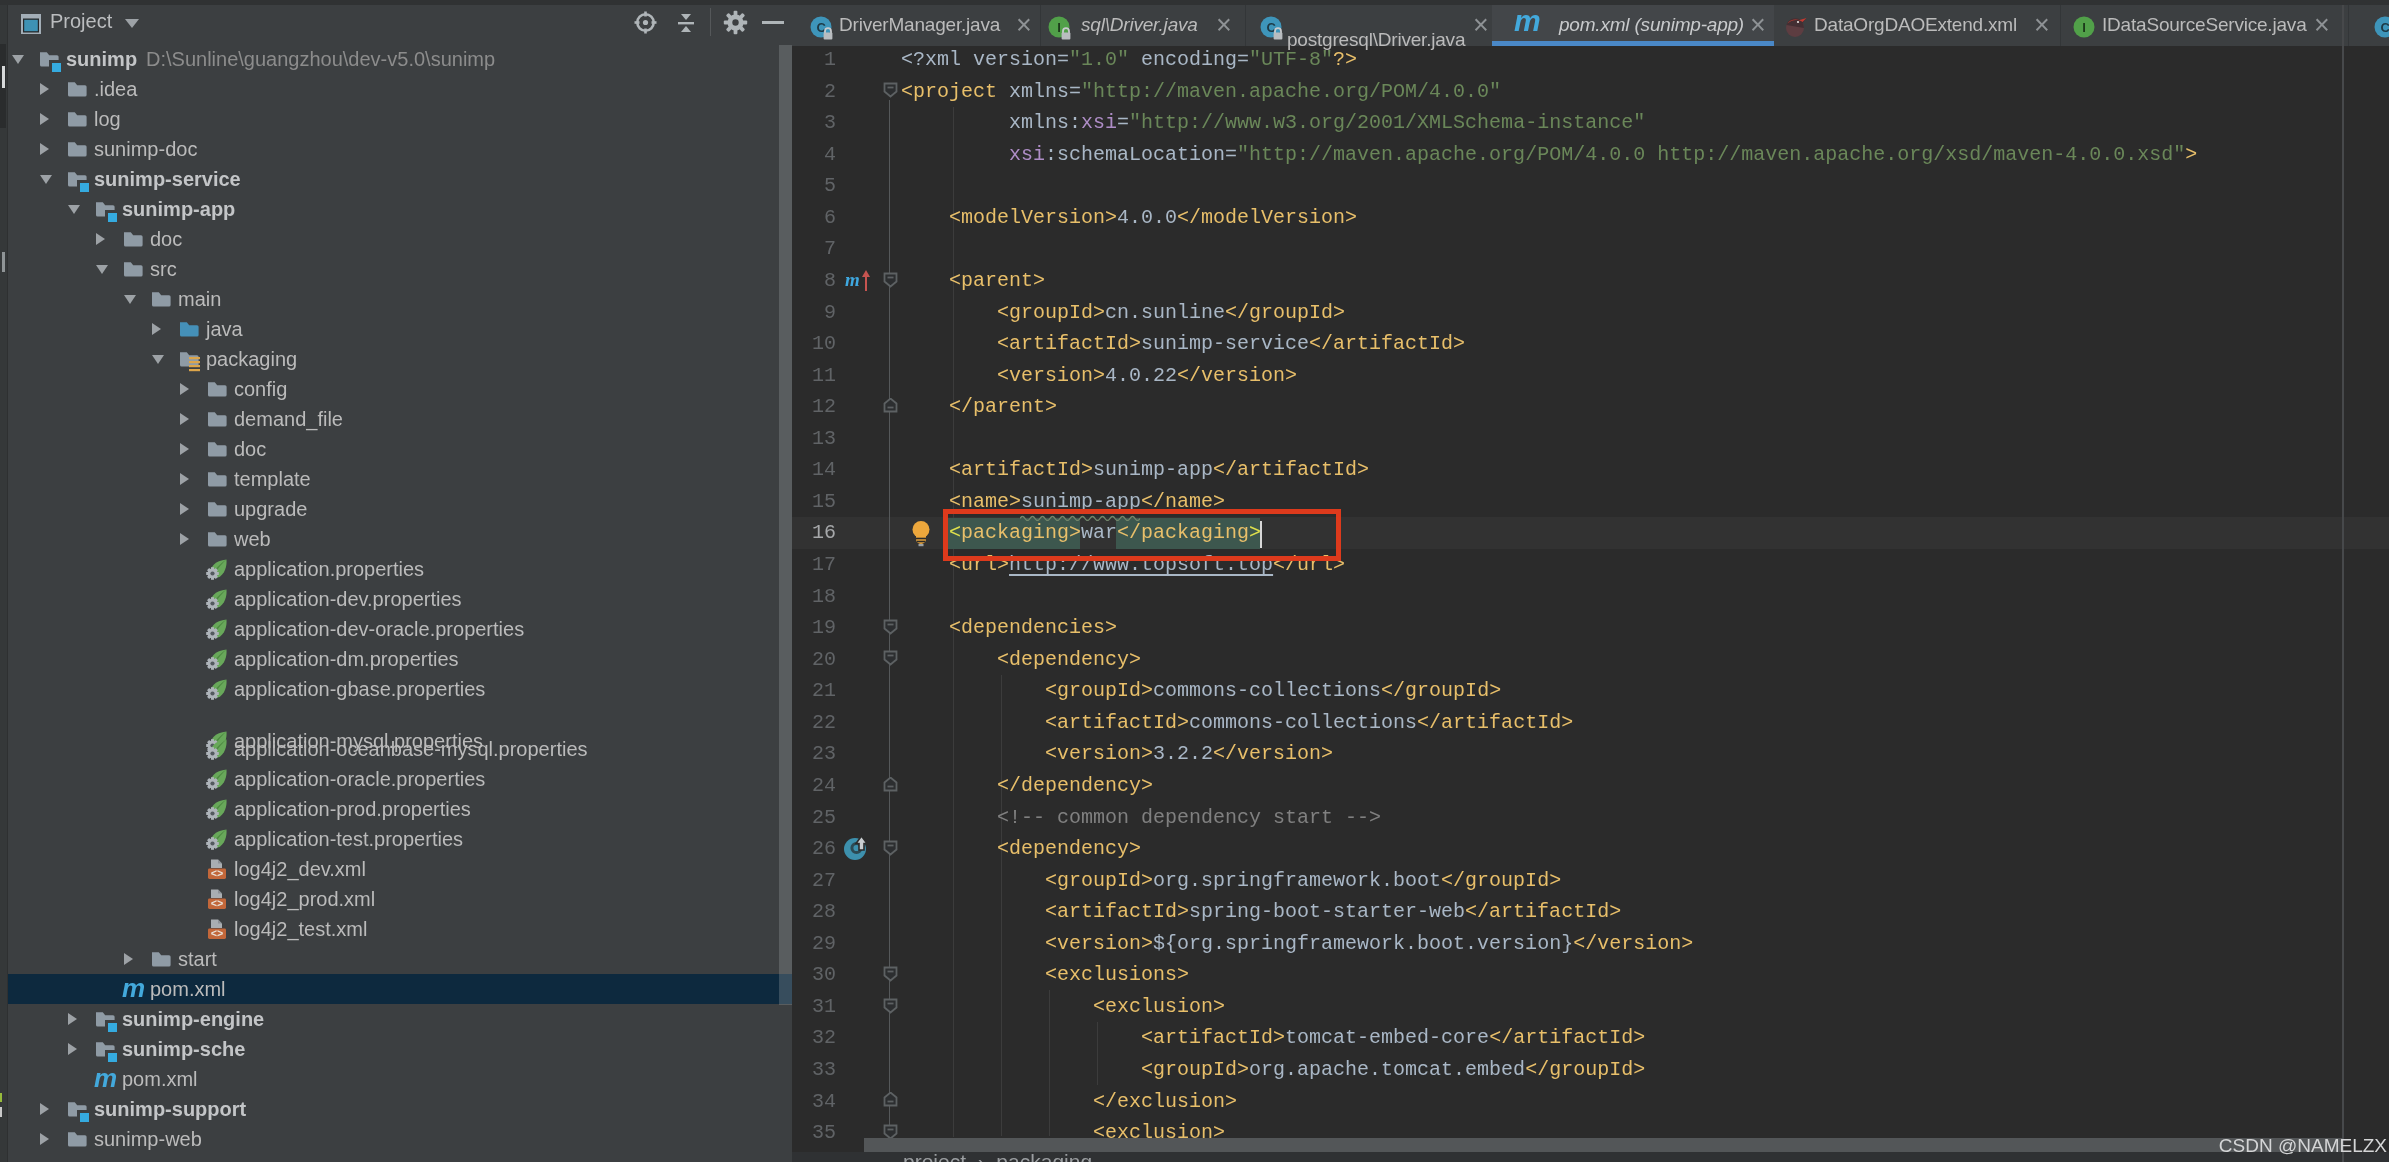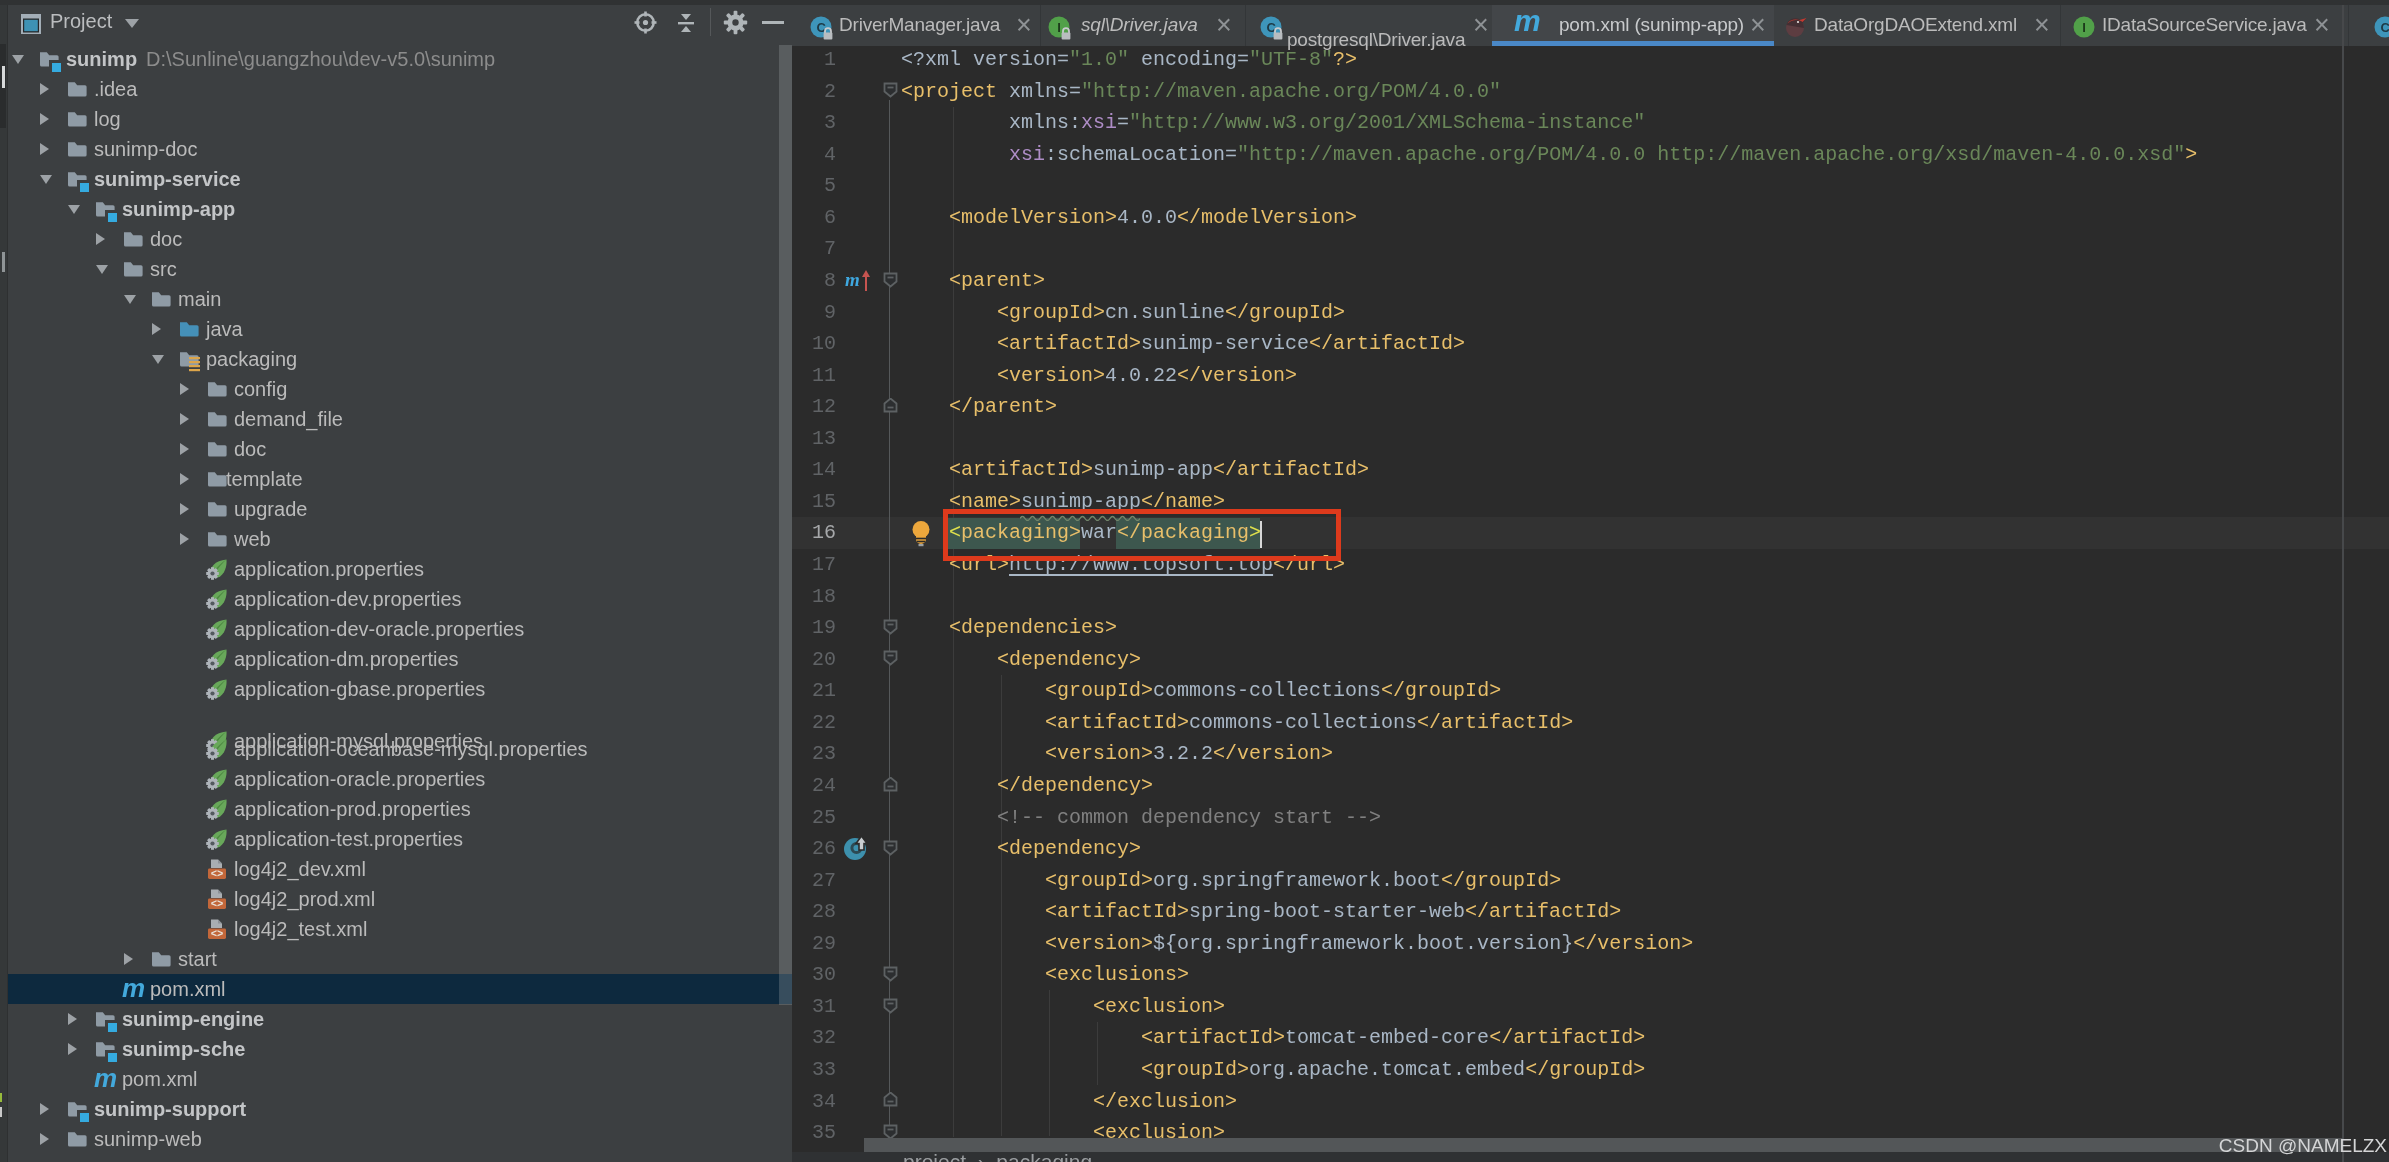--- a/index.html
+++ b/index.html
@@ -215,21 +215,21 @@
         <svg class="ticon" style="left:206px" viewBox="0 0 22 22">
           <path fill="#8f9ba5" d="M2 4.2 h6.8 l2.4 3 H19 a1.6 1.6 0 0 1 1.6 1.6 V17 a1.6 1.6 0 0 1 -1.6 1.6 H3.6 A1.6 1.6 0 0 1 2 17 Z"></path>
         </svg>
         <span class="lbl" style="left:234px">doc</span>
       </div>
 <div class="trow" style="top:464px">
         <span class="arr c" style="left:180px"></span>
         <svg class="ticon" style="left:206px" viewBox="0 0 22 22">
           <path fill="#8f9ba5" d="M2 4.2 h6.8 l2.4 3 H19 a1.6 1.6 0 0 1 1.6 1.6 V17 a1.6 1.6 0 0 1 -1.6 1.6 H3.6 A1.6 1.6 0 0 1 2 17 Z"></path>
         </svg>
-        <span class="lbl" style="left:226px">template</span>
+        <span class="lbl" style="left:234px">template</span>
       </div>
 <div class="trow" style="top:494px">
         <span class="arr c" style="left:180px"></span>
         <svg class="ticon" style="left:206px" viewBox="0 0 22 22">
           <path fill="#8f9ba5" d="M2 4.2 h6.8 l2.4 3 H19 a1.6 1.6 0 0 1 1.6 1.6 V17 a1.6 1.6 0 0 1 -1.6 1.6 H3.6 A1.6 1.6 0 0 1 2 17 Z"></path>
         </svg>
         <span class="lbl" style="left:234px">upgrade</span>
       </div>
 <div class="trow" style="top:524px">
         <span class="arr c" style="left:180px"></span>
@@ -519,21 +519,21 @@
           </svg></span>
         <svg class="abs" style="left:27px;top:22px" width="12" height="13" viewBox="0 0 12 13">
           <path d="M3 6 V4.2 a3 3 0 0 1 6 0 V6" fill="none" stroke="#c7cacd" stroke-width="1.8"></path>
           <rect x="1.6" y="5.6" width="8.8" height="7" rx="1" fill="#b9bdc0"></rect>
         </svg>
         <span class="abs" style="left:42px;margin-top:15px;">postgresql\Driver.java</span>
         <span class="x abs" style="left:228px;">×</span>
       </div>
       <div class="tab" style="left:700px;width:282px;background:#434649;color:#c8cacc;">
         <span class="abs" style="left:22px;top:-4px;color:#43a9dc;font-weight:bold;font-style:italic;font-size:30px;font-family:'Liberation Sans',sans-serif;">m</span>
-        <span class="abs" style="left:67px;">pom.xml (sunimp-app)</span>
+        <span class="abs" style="left:67px;font-style:italic;">pom.xml (sunimp-app)</span>
         <span class="x abs" style="left:258px;">×</span>
         <div class="abs" style="left:0;top:36px;width:282px;height:5px;background:#4a88c7;"></div>
       </div>
       <div class="tab" style="left:982px;width:286px;border-right:1px solid #333638;">
         <span class="ticn abs" style="left:11px;"><svg width="24" height="22" viewBox="0 0 24 22">
             <circle cx="10" cy="12" r="9" fill="#5d3d41"></circle>
             <path d="M1.5 9 a9 9 0 0 1 14 -5 l6 -2 -4 5 a9 9 0 0 1 1.5 5 Z" fill="#432f33"></path>
             <path d="M2.5 7.5 C7 3.5 13 3 17.5 6 L21.5 2 L14.5 4 C9 2.5 5 4 2.5 7.5 Z" fill="#c33b31"></path>
             <circle cx="13" cy="6" r="1.1" fill="#e8e3e0"></circle>
           </svg></span>

